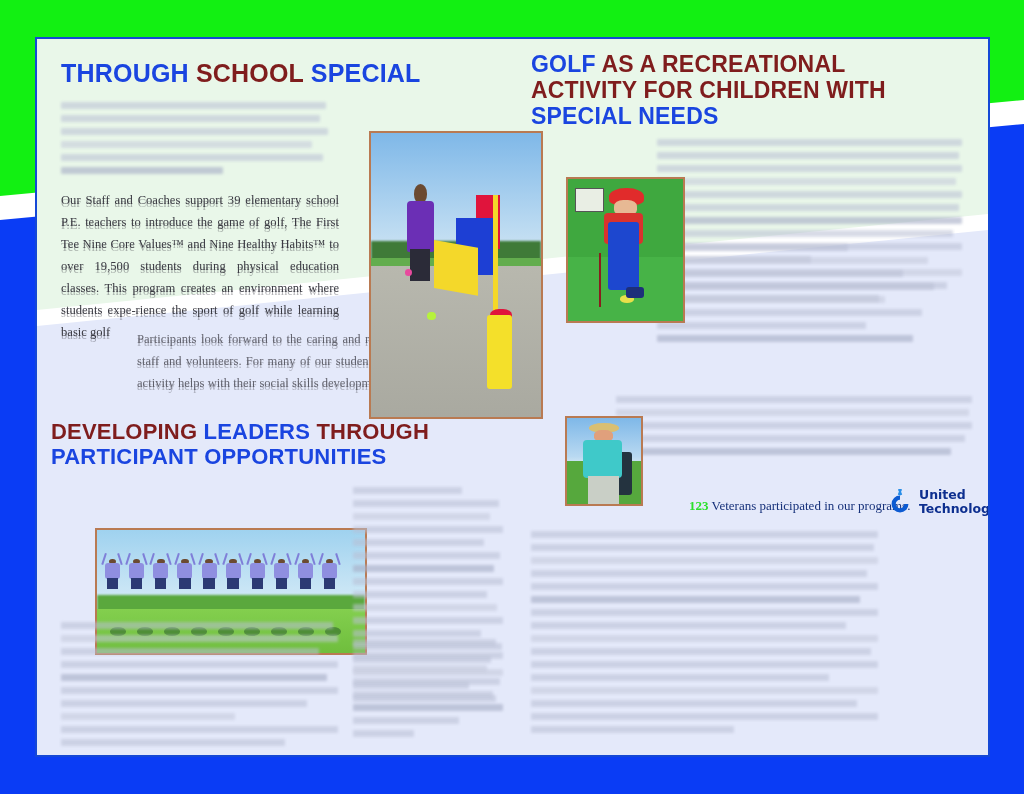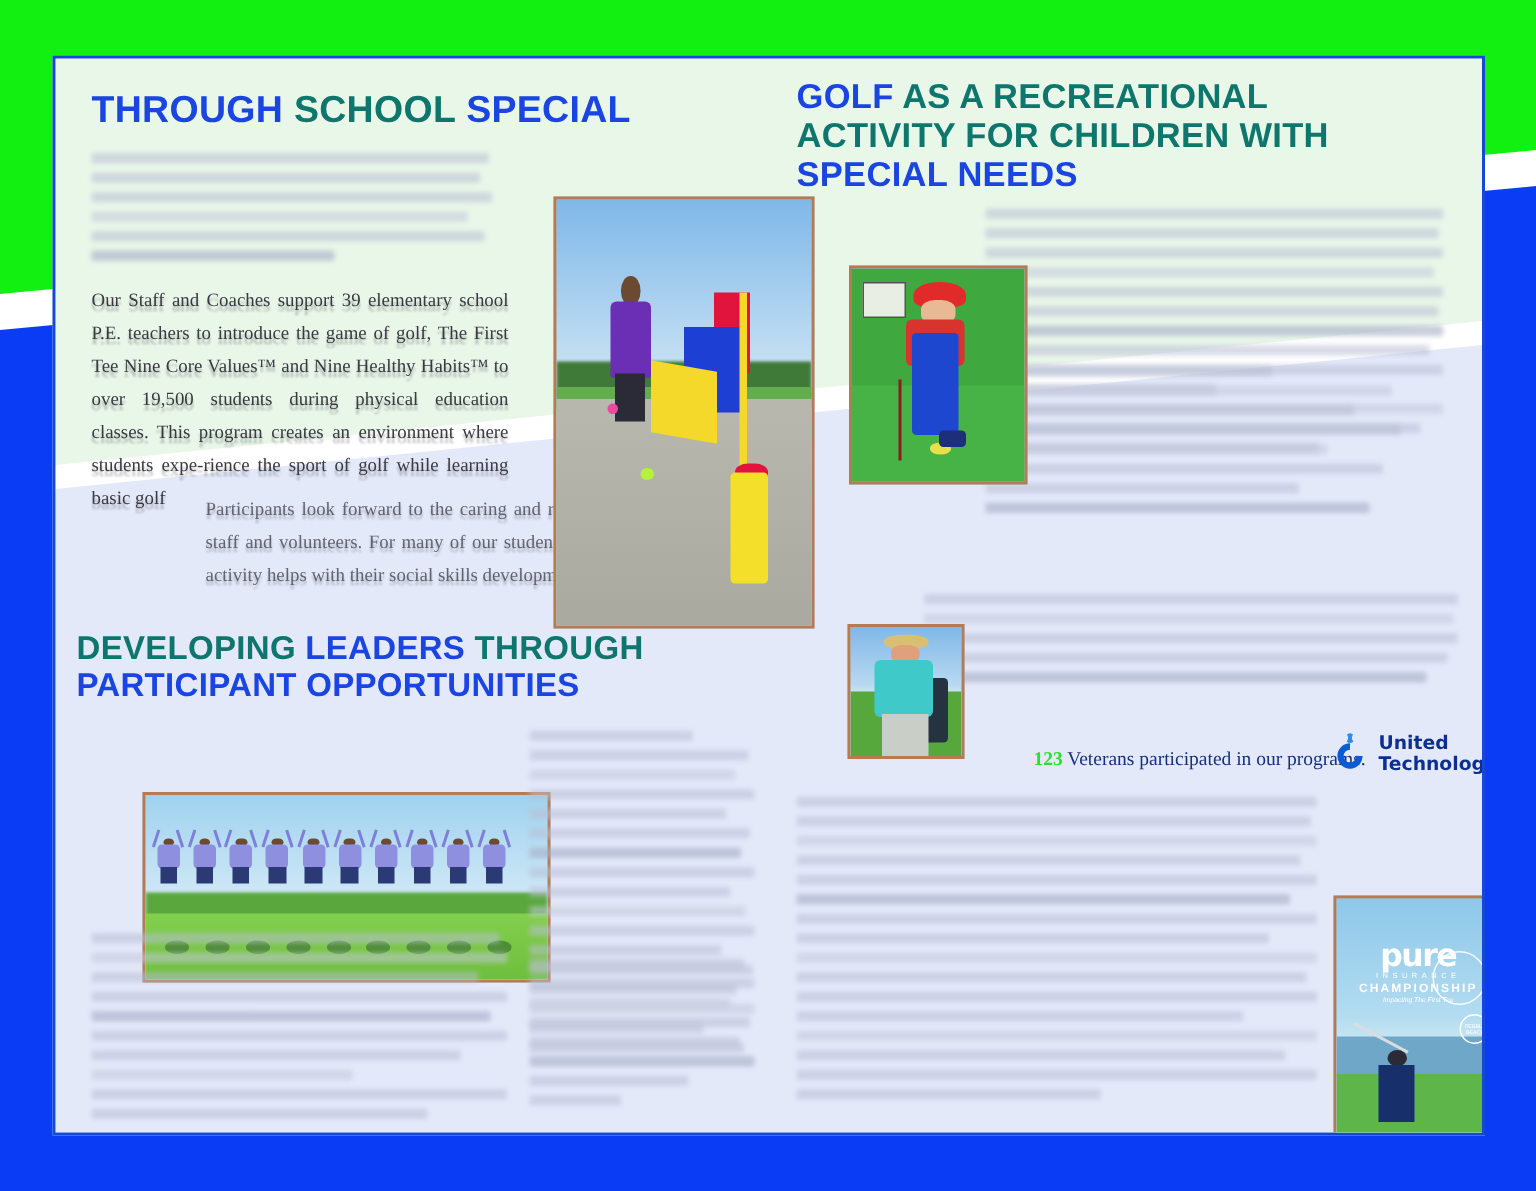--- a/index.html
+++ b/index.html
@@ -52,21 +52,21 @@
   .layer{position:relative;z-index:5;}
 
   
   .head{
     font-weight:bold;
     letter-spacing:.2px;
     line-height:1.12;
     margin:0;
   }
   .h-blue{color:#1a45e0;}
-  .h-green{color:#0f766e;}
+  .h-green{color:#7f1d1d;}
 
   
   .blurline{
     height:7px;margin-bottom:6px;
     background:#b9bfd4;
     opacity:.55;
     filter:blur(1.6px);
     border-radius:1px;
   }
   .blurline.g{background:#c3c8da;}
@@ -458,30 +458,14 @@
     <div class="blurline g" style="width:99%"></div>
       <div class="blurline" style="width:97%"></div>
     <div class="blurline" style="width:99%"></div>
       <div class="blurline" style="width:85%"></div>
     <div class="blurline g" style="width:99%"></div>
       <div class="blurline" style="width:93%"></div>
     <div class="blurline" style="width:99%"></div>
       <div class="blurline" style="width:58%"></div>
   </div>
 
-  <div class="photo layer" id="ph-pure">
-    <div class="sky"></div>
-      <div class="sea"></div>
-      <div class="grass"></div>
-    <div class="club"></div>
-      <div class="golfer-h"></div>
-      <div class="golfer-b"></div>
-    <div class="pure-tree"></div>
-    <div class="pure-badge">PEBBLE BEACH</div>
-    <div class="pure-logo">
-      <div class="pure-word">pure</div>
-      <div class="pure-ins">INSURANCE</div>
-      <div class="pure-champ">CHAMPIONSHIP</div>
-      <div class="pure-tag">Impacting The First Tee</div>
-    </div>
-  </div>
 
 </div>
 
 </body></html>

